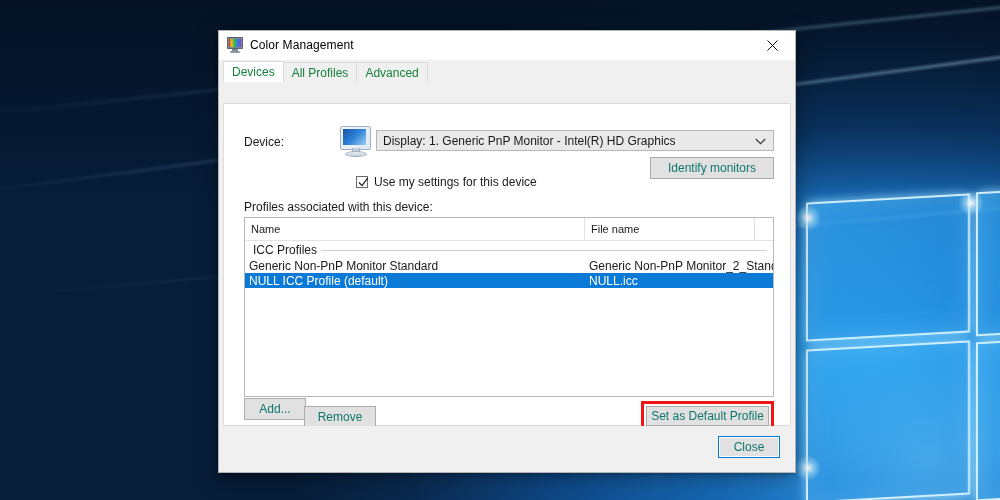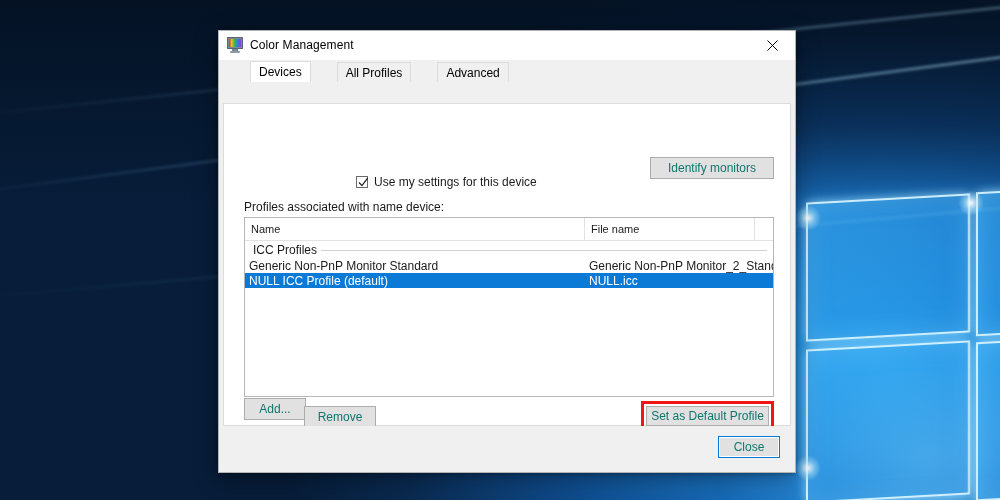--- a/index.html
+++ b/index.html
@@ -121,24 +121,23 @@
     position: relative;
     font-size: 12px;
   }
   .tab {
     height: 20px;
     padding: 0 8px;
     display: flex; align-items: center;
     border: 1px solid #dcdcdc;
     border-bottom: none;
     background: #f0f0f0;
-    color: #000000;
+    color: #15803d;
     margin-right: -1px;
     box-sizing: border-box;
-    margin-left: 27px;
   }
   .tab.active {
     background: #ffffff;
     border-color: #dcdcdc;
     height: 21px;
     position: relative; z-index: 2;
   }
 
   
   #panel {
@@ -324,35 +323,52 @@
       <span>All Profiles</span>
     </div>
     <div class="tab">
       <span>Advanced</span>
     </div>
   </div>
 
   <div id="panel">
     <div id="panel-inner">
 
+      <div class="device-row">
+        <div class="lbl-device">Device:</div>
+        <div class="dev-icon">
+          <div class="d-body"></div>
+          <div class="d-screen"></div>
+          <div class="d-neck"></div>
+          <div class="d-base"></div>
+        </div>
+        <div class="combo">
+          <span>Display: 1. Generic PnP Monitor - Intel(R) HD Graphics</span>
+          <span class="chev">
+            <svg width="11" height="7" viewBox="0 0 11 7">
+              <polyline points="0.8,1 5.5,5.6 10.2,1" fill="none" stroke="#3a3a3a" stroke-width="1.2"></polyline>
+            </svg>
+          </span>
+        </div>
+      </div>
 
       <div class="cb-row">
         <div class="cb-box">
           <svg width="11" height="11" viewBox="0 0 11 11">
             <polyline points="1,5.5 4,8.6 9.6,1.2" fill="none" stroke="#1a1a1a" stroke-width="1.2"></polyline>
           </svg>
         </div>
         <div class="cb-label">Use my settings for this device</div>
       </div>
 
       <div class="btn" id="identify-btn">
         <span>Identify monitors</span>
       </div>
 
-      <div class="profiles-caption">Profiles associated with name device:</div>
+      <div class="profiles-caption">Profiles associated with this device:</div>
 
       <div id="listview">
         <div id="list-header">
           <div class="col-h col-name">Name</div>
           <div class="col-h col-file">File name</div>
           <div class="col-h col-rest"></div>
         </div>
 
         <div class="group-head">
           <span>ICC Profiles</span>

